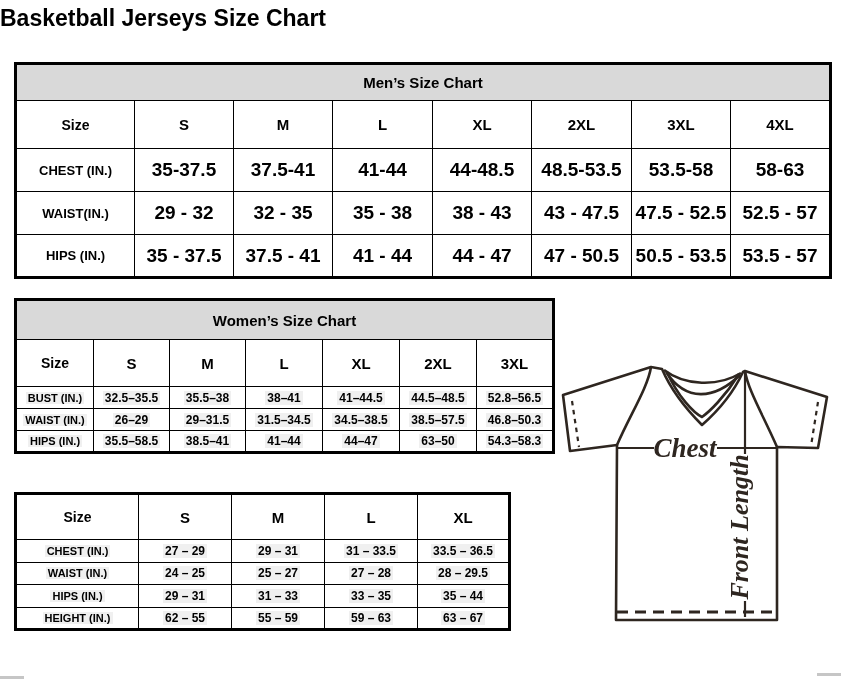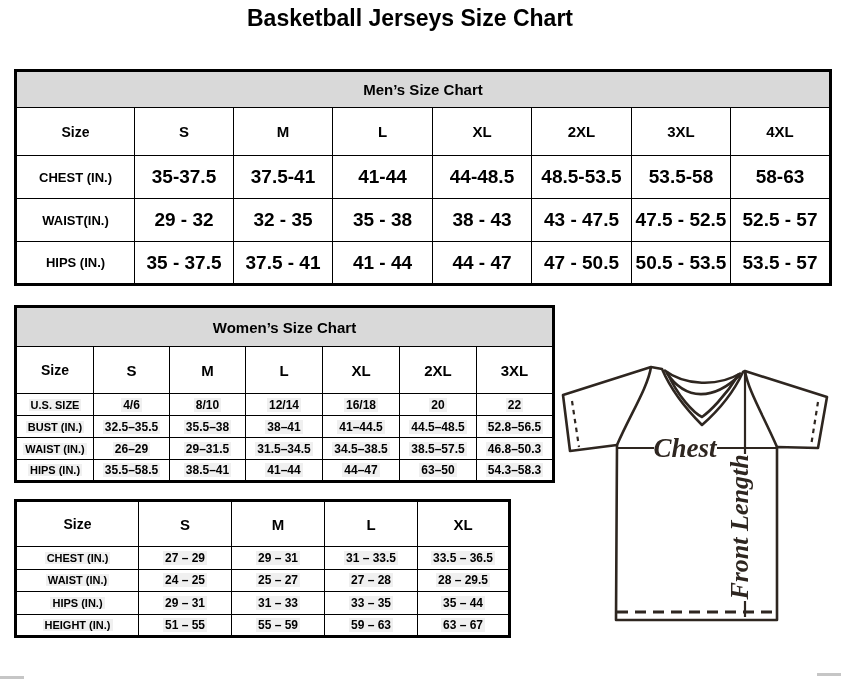--- a/index.html
+++ b/index.html
@@ -1,21 +1,21 @@
 <!DOCTYPE html>
 <html><head>
 <meta charset="utf-8">
 <style>
   html,body{margin:0;padding:0;background:#fff;}
   body{width:843px;height:679px;position:relative;font-family:"Liberation Sans",sans-serif;color:#000;overflow:hidden;}
   .page{position:absolute;inset:0;}
-  .title{position:absolute;top:5px;left:0;width:820px;text-align:center;font-size:23px;font-weight:bold;letter-spacing:0;}
+  .title{position:absolute;top:5px;left:0;width:820px;text-align:left;font-size:23px;font-weight:bold;letter-spacing:0;}
   .tbl-wrap{position:absolute;}
   table{border-collapse:collapse;table-layout:fixed;background:#fff;}
-  table{border:3px solid #000;margin-top:7px;}
+  table{border:3px solid #000;}
   td{border:1.5px solid #000;text-align:center;vertical-align:middle;font-weight:bold;padding:0;overflow:hidden;white-space:nowrap;}
   td.tblhdr{background:#d9d9d9;font-size:15px;}
   
   .mens td.sizelbl{font-size:14px;}
   .mens td.sizecell{font-size:15px;}
   .mens td.lbl{font-size:13px;}
   .mens td.val{font-size:19px;}
   
   .womens td.sizelbl,.youth td.sizelbl{font-size:14px;}
   .womens td.sizecell,.youth td.sizecell{font-size:15px;}
@@ -120,29 +120,20 @@
           <tr style="height: 47px;">
             <td class="sizelbl"><span>Size</span></td>
             <td class="sizecell"><span>S</span></td>
             <td class="sizecell"><span>M</span></td>
             <td class="sizecell"><span>L</span></td>
             <td class="sizecell"><span>XL</span></td>
             <td class="sizecell"><span>2XL</span></td>
             <td class="sizecell"><span>3XL</span></td>
           </tr>
           <tr style="height: 22px;">
-            <td class="lbl"><span class="hl">U.S. SIZE</span></td>
-            <td class="val"><span class="hl">4/6</span></td>
-            <td class="val"><span class="hl">8/10</span></td>
-            <td class="val"><span class="hl">12/14</span></td>
-            <td class="val"><span class="hl">16/18</span></td>
-            <td class="val"><span class="hl">20</span></td>
-            <td class="val"><span class="hl">22</span></td>
-          </tr>
-          <tr style="height: 22px;">
             <td class="lbl"><span class="hl">BUST (IN.)</span></td>
             <td class="val"><span class="hl">32.5–35.5</span></td>
             <td class="val"><span class="hl">35.5–38</span></td>
             <td class="val"><span class="hl">38–41</span></td>
             <td class="val"><span class="hl">41–44.5</span></td>
             <td class="val"><span class="hl">44.5–48.5</span></td>
             <td class="val"><span class="hl">52.8–56.5</span></td>
           </tr>
           <tr style="height: 22px;">
             <td class="lbl"><span class="hl">WAIST (IN.)</span></td>
@@ -198,21 +189,21 @@
           </tr>
           <tr style="height: 22.5px;">
             <td class="lbl"><span class="hl">HIPS (IN.)</span></td>
             <td class="val"><span class="hl">29 – 31</span></td>
             <td class="val"><span class="hl">31 – 33</span></td>
             <td class="val"><span class="hl">33 – 35</span></td>
             <td class="val"><span class="hl">35 – 44</span></td>
           </tr>
           <tr style="height: 22.5px;">
             <td class="lbl"><span class="hl">HEIGHT (IN.)</span></td>
-            <td class="val"><span class="hl">51 – 55</span></td>
+            <td class="val"><span class="hl">62 – 55</span></td>
             <td class="val"><span class="hl">55 – 59</span></td>
             <td class="val"><span class="hl">59 – 63</span></td>
             <td class="val"><span class="hl">63 – 67</span></td>
           </tr>
         </tbody>
       </table>
     </div>
 
   <svg class="jersey" width="293" height="270" viewBox="0 0 293 270">
 

